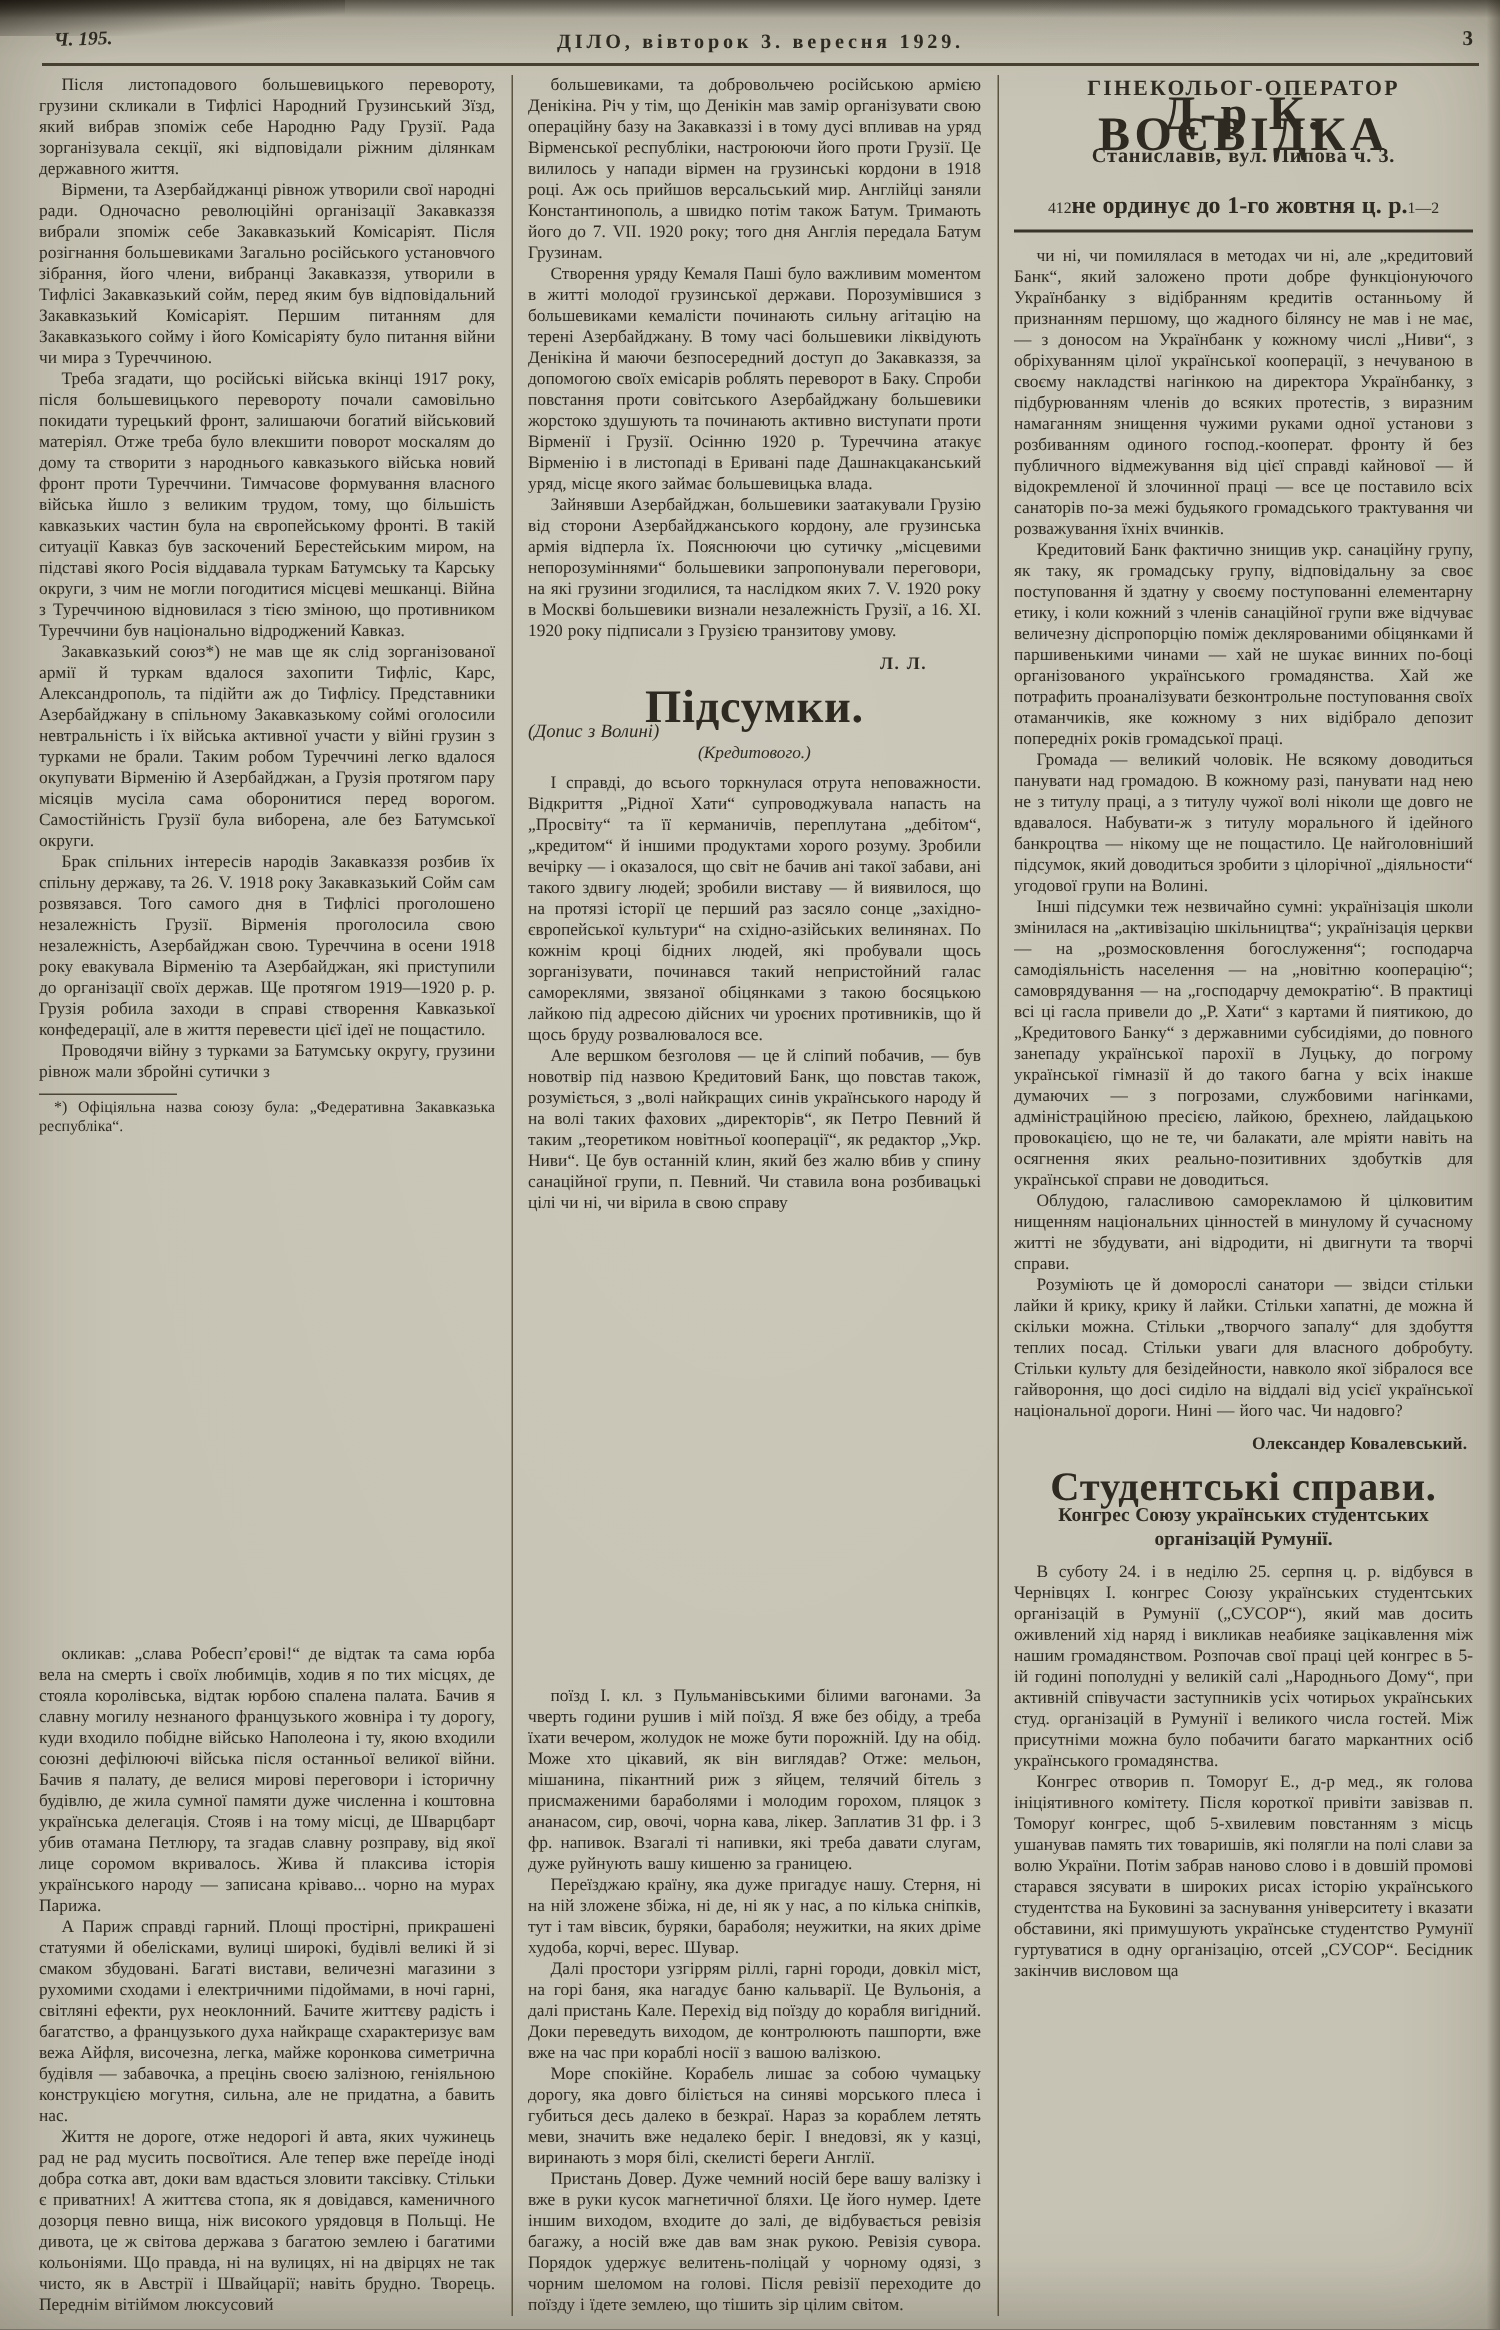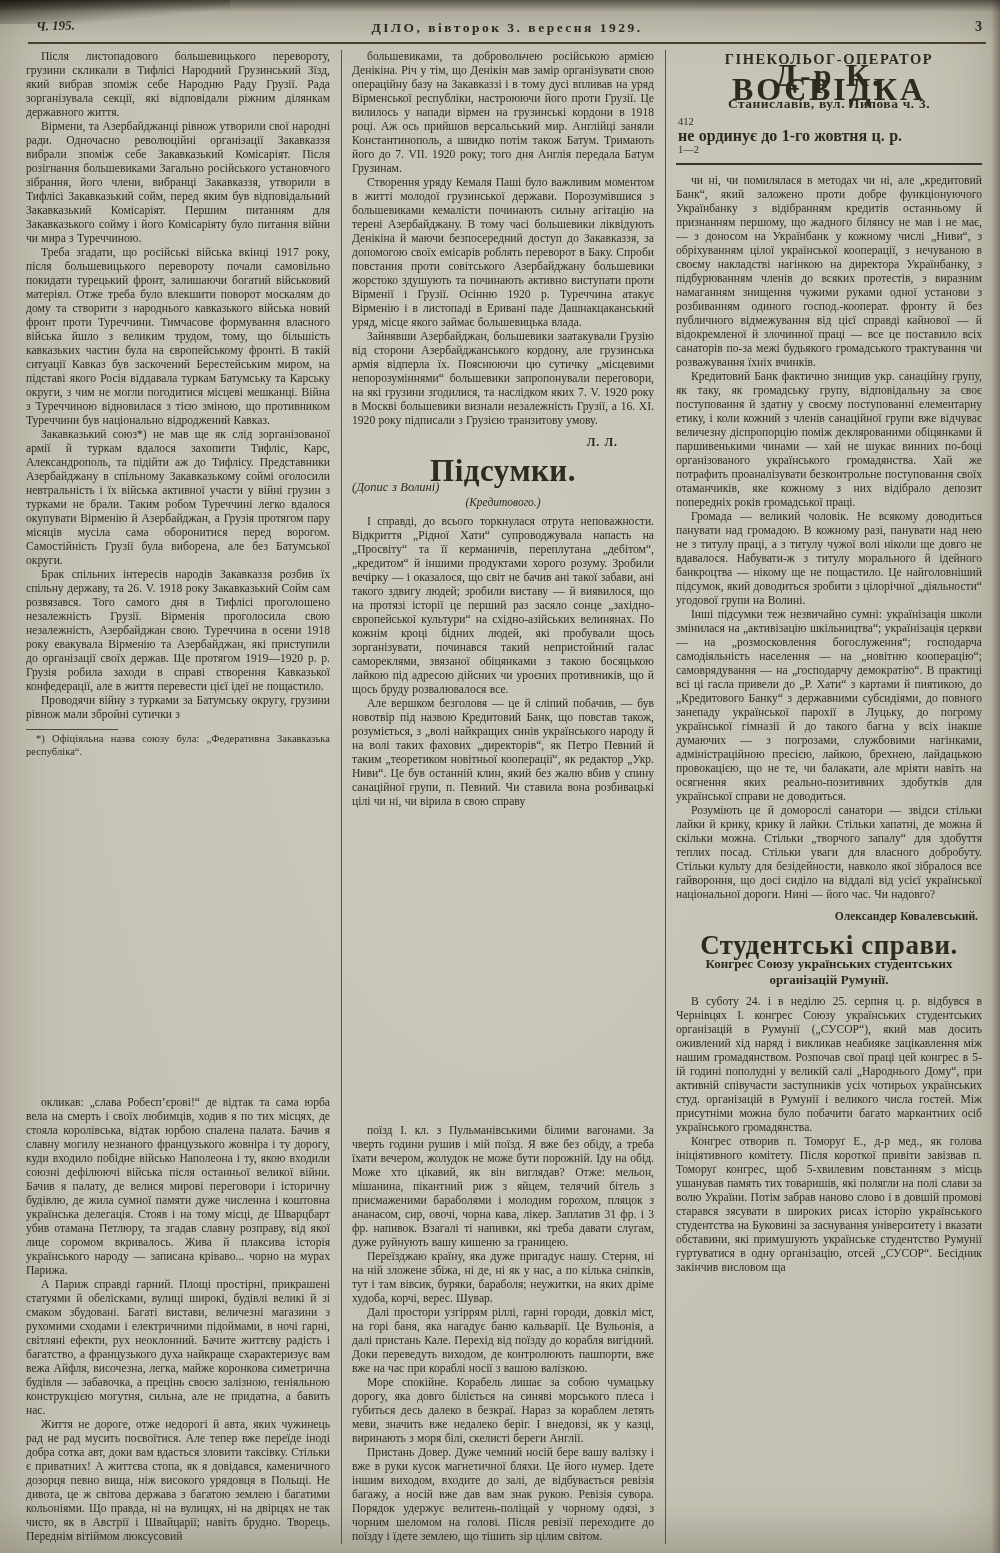--- a/index.html
+++ b/index.html
@@ -51,21 +51,21 @@
   .headline{font-size:31px;font-weight:bold;text-align:center;margin:12px 0 2px;letter-spacing:.5px;}
   .headline2{font-size:27px;font-weight:bold;text-align:center;margin:14px 0 4px;letter-spacing:.5px;}
   .subhead{ text-align:left;font-style:italic;font-size:12.5px;line-height:15px;}
   .subhead-sm{text-align:center;font-style:italic;font-size:11.5px;line-height:14px;margin-bottom:6px;}
   .subhead-bold{text-align:center;font-weight:bold;font-size:13px;line-height:15.5px;margin:2px 6px 8px;}
 
   .ad{text-align:center;padding:2px 0 6px;border-bottom:2px solid #39342a;margin-bottom:9px;}
   .ad-spec{font-weight:bold;font-size:14.5px;letter-spacing:1.5px;}
   .ad-name{font-weight:bold;font-size:32px;letter-spacing:3px;margin-top:2px;}
   .ad-addr{font-weight:bold;font-size:13.5px;letter-spacing:.5px;margin-top:1px;}
-  .ad-row{display:flex;justify-content:center;align-items:baseline;font-size:10.5px;margin-top:4px;padding:0 2px;flex-direction:column;}
+  .ad-row{display:flex;justify-content:center;align-items:baseline;font-size:10.5px;margin-top:20px;padding:0 2px;}
   .ad-notice{font-weight:bold;font-size:16px;}
 </style>
 </head>
 <body>
 
 <div class="page">
   <div class="scan-top"></div>
   <div class="scan-corner"></div>
   <div class="scan-right"></div>
 
@@ -121,20 +121,21 @@
       <div class="ad-row">
         <span>412</span>
         <span class="ad-notice">не ординує до 1-го жовтня ц. р.</span>
         <span>1—2</span>
       </div>
     </div>
     <p>чи ні, чи помилялася в методах чи ні, але „кредитовий Банк“, який заложено проти добре функціонуючого Українбанку з відібранням кредитів останньому й признанням першому, що жадного білянсу не мав і не має, — з доносом на Українбанк у кожному числі „Ниви“, з обріхуванням цілої української кооперації, з нечуваною в своєму накладстві нагінкою на директора Українбанку, з підбурюванням членів до всяких протестів, з виразним намаганням знищення чужими руками одної установи з розбиванням одиного господ.-кооперат. фронту й без публичного відмежування від цієї справді кайнової — й відокремленої й злочинної праці — все це поставило всіх санаторів по-за межі будьякого громадського трактування чи розважування їхніх вчинків.</p>
     <p>Кредитовий Банк фактично знищив укр. санаційну групу, як таку, як громадську групу, відповідальну за своє поступовання й здатну у своєму поступованні елементарну етику, і коли кожний з членів санаційної групи вже відчуває величезну діспропорцію поміж деклярованими обіцянками й паршивенькими чинами — хай не шукає винних по-боці організованого українського громадянства. Хай же потрафить проаналізувати безконтрольне поступовання своїх отаманчиків, яке кожному з них відібрало депозит попередніх років громадської праці.</p>
     <p>Громада — великий чоловік. Не всякому доводиться панувати над громадою. В кожному разі, панувати над нею не з титулу праці, а з титулу чужої волі ніколи ще довго не вдавалося. Набувати-ж з титулу морального й ідейного банкроцтва — нікому ще не пощастило. Це найголовніший підсумок, який доводиться зробити з цілорічної „діяльности“ угодової групи на Волині.</p>
     <p>Інші підсумки теж незвичайно сумні: українізація школи змінилася на „активізацію шкільництва“; українізація церкви — на „розмосковлення богослуження“; господарча самодіяльність населення — на „новітню кооперацію“; самоврядування — на „господарчу демократію“. В практиці всі ці гасла привели до „Р. Хати“ з картами й пиятикою, до „Кредитового Банку“ з державними субсидіями, до повного занепаду української парохії в Луцьку, до погрому української гімназії й до такого багна у всіх інакше думаючих — з погрозами, службовими нагінками, адміністраційною пресією, лайкою, брехнею, лайдацькою провокацією, що не те, чи балакати, але мріяти навіть на осягнення яких реально-позитивних здобутків для української справи не доводиться.</p>
+    <p>Облудою, галасливою саморекламою й цілковитим нищенням національних цінностей в минулому й сучасному житті не збудувати, ані відродити, ні двигнути та творчі справи.</p>
     <p>Розуміють це й доморослі санатори — звідси стільки лайки й крику, крику й лайки. Стільки хапатні, де можна й скільки можна. Стільки „творчого запалу“ для здобуття теплих посад. Стільки уваги для власного добробуту. Стільки культу для безідейности, навколо якої зібралося все гайвороння, що досі сиділо на віддалі від усієї української національної дороги. Нині — його час. Чи надовго?</p>
     <p class="sig-name">Олександер Ковалевський.</p>
     <h1 class="headline2">Студентські справи.</h1>
     <div class="subhead-bold">Конгрес Союзу українських студентських організацій Румунії.</div>
     <p>В суботу 24. і в неділю 25. серпня ц. р. відбувся в Чернівцях І. конгрес Союзу українських студентських організацій в Румунії („СУСОР“), який мав досить оживлений хід наряд і викликав неабияке зацікавлення між нашим громадянством. Розпочав свої праці цей конгрес в 5-ій годині пополудні у великій салі „Народнього Дому“, при активній співучасти заступників усіх чотирьох українських студ. організацій в Румунії і великого числа гостей. Між присутніми можна було побачити багато маркантних осіб українського громадянства.</p>
     <p>Конгрес отворив п. Томоруґ Е., д-р мед., як голова ініціятивного комітету. Після короткої привіти завізвав п. Томоруґ конгрес, щоб 5-хвилевим повстанням з місць ушанував память тих товаришів, які полягли на полі слави за волю України. Потім забрав наново слово і в довшій промові старався зясувати в широких рисах історію українського студентства на Буковині за заснування університету і вказати обставини, які примушують українське студентство Румунії гуртуватися в одну організацію, отсей „СУСОР“. Бесідник закінчив висловом ща</p>
   </section>
 </div>
 
 </body></html>

